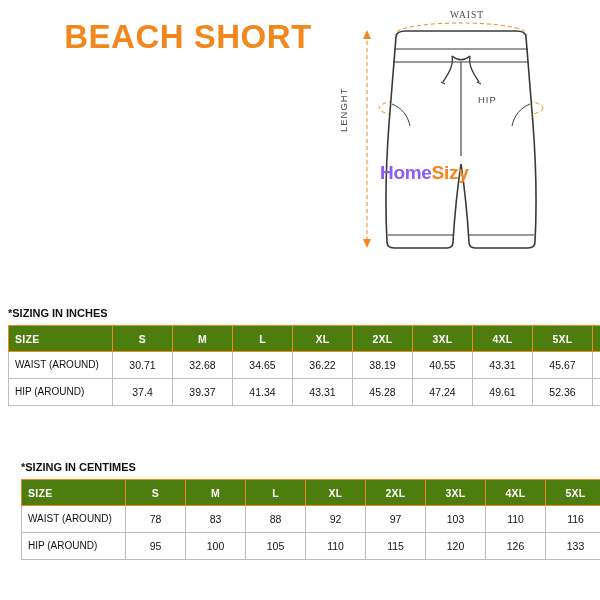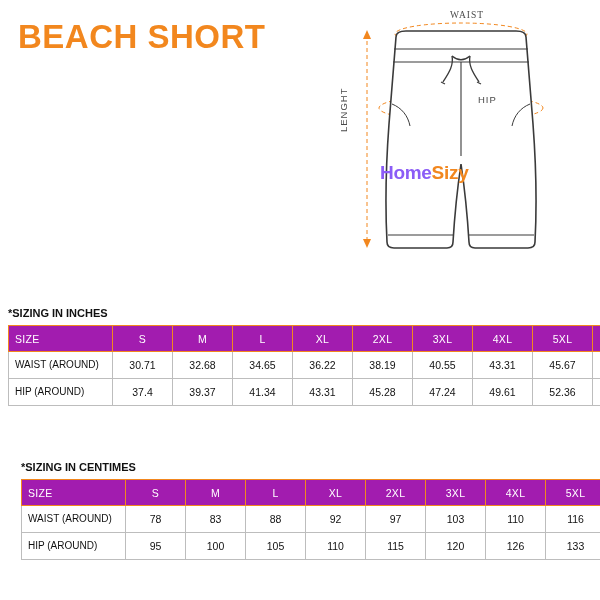--- a/index.html
+++ b/index.html
@@ -26,20 +26,21 @@
     position: absolute;
     left: 0; top: 0;
     width: 600px;
     height: 268px;
   }
   .title-block {
     position: absolute;
     left: 18px;
     top: 18px;
     width: 340px;
+    text-align: center;
   }
   .title-line {
     color: #F2871E;
     font-weight: bold;
     font-size: 33px;
     line-height: 38px;
     letter-spacing: 0.5px;
   }
   .subtitle {
     margin-top: 12px;
@@ -106,23 +107,23 @@
   table.size-table th,
   table.size-table td {
     border: 1px solid #bdbdbd;
     font-size: 10.5px;
     text-align: center;
     height: 26px;
     padding: 0 2px;
     color: #111;
   }
   table.size-table thead th {
-    background: #a21caf;
+    background: #4d7c0f;
     color: #ffffff;
-    font-weight: normal;
+    font-weight: bold;
     border: 1px solid #F2871E;
     letter-spacing: 0.3px;
     height: 25px;
   }
   table.size-table thead th.rowhead {
     text-align: left;
     padding-left: 6px;
   }
   table.size-table td.rowhead {
     text-align: left;

